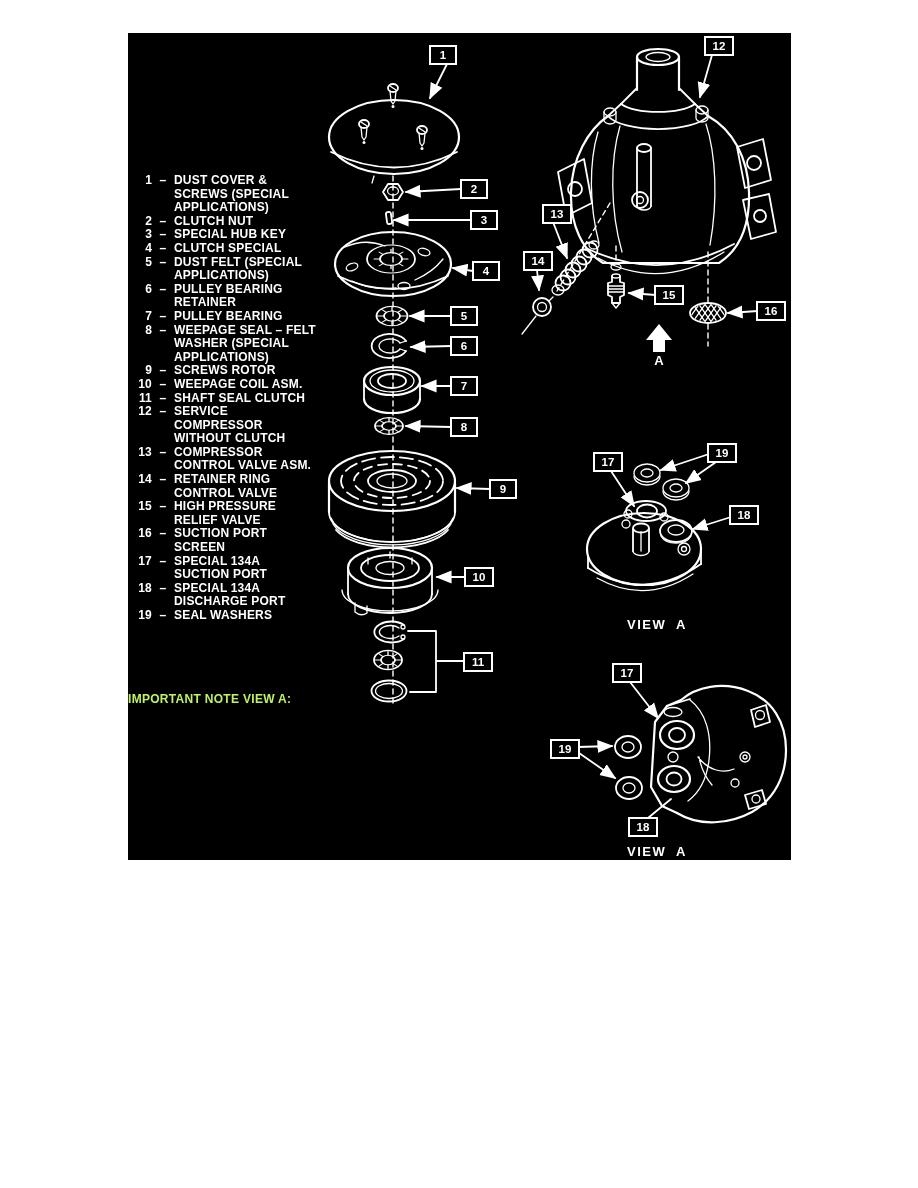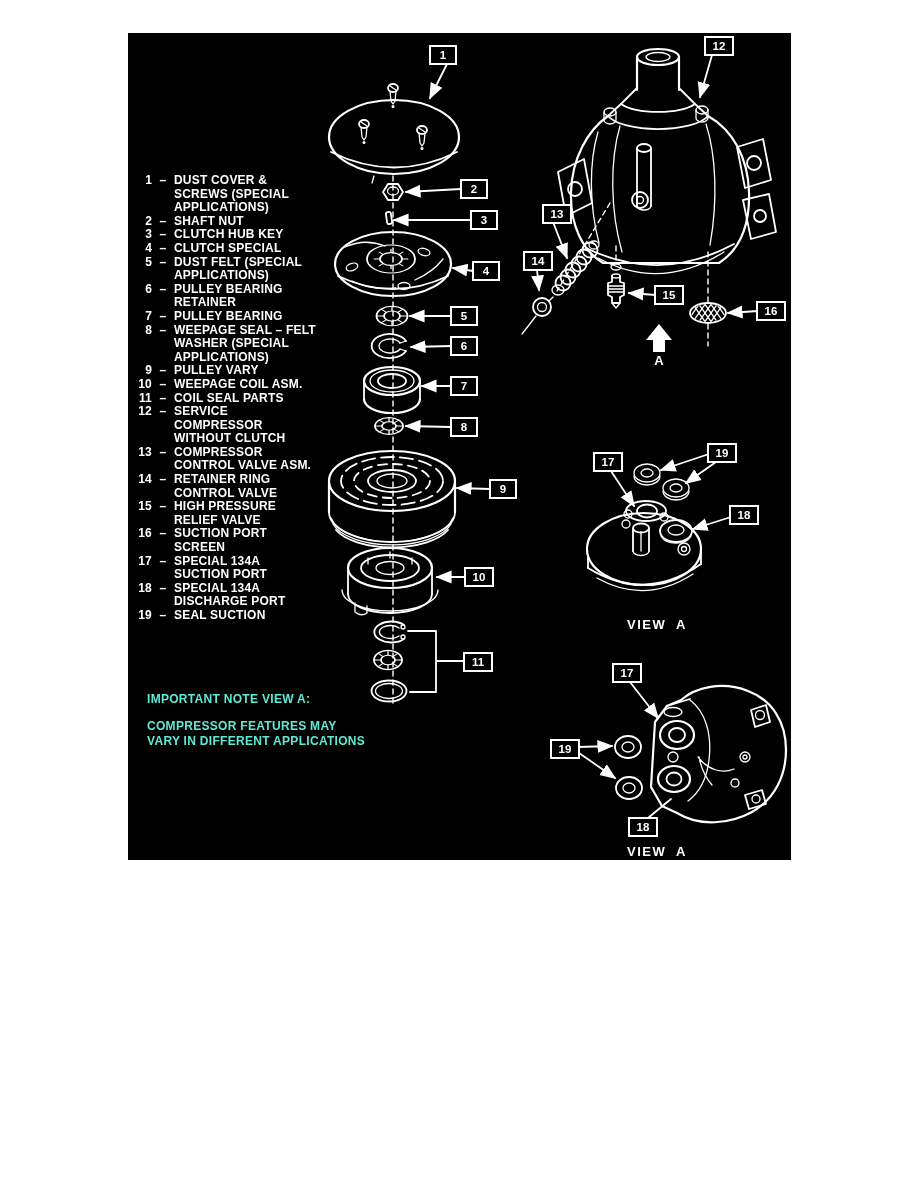--- a/index.html
+++ b/index.html
@@ -16,21 +16,21 @@
   svg.diagram .view-label{fill:#fff;stroke:none;font:bold 13px "Liberation Sans",sans-serif;
         letter-spacing:1.5px;text-anchor:middle;white-space:pre;}
   svg.diagram .a-label{fill:#fff;stroke:none;font:bold 13px "Liberation Sans",sans-serif;text-anchor:middle;}
   svg.diagram .solid{fill:#fff;stroke:none;}
   .parts-list{position:absolute;left:6px;top:141px;color:#fff;
         font:bold 12px/13.6px "Liberation Sans",sans-serif;letter-spacing:.2px;}
   .part-row{display:flex;align-items:flex-start;}
   .part-row .num{width:18px;text-align:right;flex:none;}
   .part-row .dash{width:22px;text-align:center;flex:none;}
   .part-row .label{white-space:pre-line;}
-  .note{position:absolute;left:19px;color:#5eead4;font:bold 12px/14.5px "Liberation Sans",sans-serif;letter-spacing:.3px;}
+  .note{position:absolute;left:0;color:#bef264;font:bold 12px/14.5px "Liberation Sans",sans-serif;letter-spacing:.3px;}
   .note-title{top:659px;}
   .note-body{top:686px;}
 </style>
 </head>
 <body>
 
 <div class="page">
   <div class="figure">
 
     <svg class="diagram" width="663" height="827" viewBox="128 33 663 827">
@@ -449,26 +449,26 @@
       <div class="part-row">
           <span class="num">1</span>
           <span class="dash">–</span>
           <span class="label">DUST COVER &amp;
 SCREWS (SPECIAL
 APPLICATIONS)</span>
         </div>
       <div class="part-row">
           <span class="num">2</span>
           <span class="dash">–</span>
-          <span class="label">SHAFT NUT</span>
+          <span class="label">CLUTCH NUT</span>
         </div>
       <div class="part-row">
           <span class="num">3</span>
           <span class="dash">–</span>
-          <span class="label">CLUTCH HUB KEY</span>
+          <span class="label">SPECIAL HUB KEY</span>
         </div>
       <div class="part-row">
           <span class="num">4</span>
           <span class="dash">–</span>
           <span class="label">CLUTCH SPECIAL</span>
         </div>
       <div class="part-row">
           <span class="num">5</span>
           <span class="dash">–</span>
           <span class="label">DUST FELT (SPECIAL
@@ -488,31 +488,31 @@
       <div class="part-row">
           <span class="num">8</span>
           <span class="dash">–</span>
           <span class="label">WEEPAGE SEAL – FELT
 WASHER (SPECIAL
 APPLICATIONS)</span>
         </div>
       <div class="part-row">
           <span class="num">9</span>
           <span class="dash">–</span>
-          <span class="label">PULLEY VARY</span>
+          <span class="label">SCREWS ROTOR</span>
         </div>
       <div class="part-row">
           <span class="num">10</span>
           <span class="dash">–</span>
           <span class="label">WEEPAGE COIL ASM.</span>
         </div>
       <div class="part-row">
           <span class="num">11</span>
           <span class="dash">–</span>
-          <span class="label">COIL SEAL PARTS</span>
+          <span class="label">SHAFT SEAL CLUTCH</span>
         </div>
       <div class="part-row">
           <span class="num">12</span>
           <span class="dash">–</span>
           <span class="label">SERVICE
 COMPRESSOR
 WITHOUT CLUTCH</span>
         </div>
       <div class="part-row">
           <span class="num">13</span>
@@ -546,24 +546,20 @@
         </div>
       <div class="part-row">
           <span class="num">18</span>
           <span class="dash">–</span>
           <span class="label">SPECIAL 134A
 DISCHARGE PORT</span>
         </div>
       <div class="part-row">
           <span class="num">19</span>
           <span class="dash">–</span>
-          <span class="label">SEAL SUCTION</span>
+          <span class="label">SEAL WASHERS</span>
         </div>
     </div>
 
     <div class="note note-title">IMPORTANT NOTE VIEW A:</div>
-    <div class="note note-body">
-      <div>COMPRESSOR FEATURES MAY</div>
-      <div>VARY IN DIFFERENT APPLICATIONS</div>
-    </div>
 
   </div>
 </div>
 
 </body></html>

